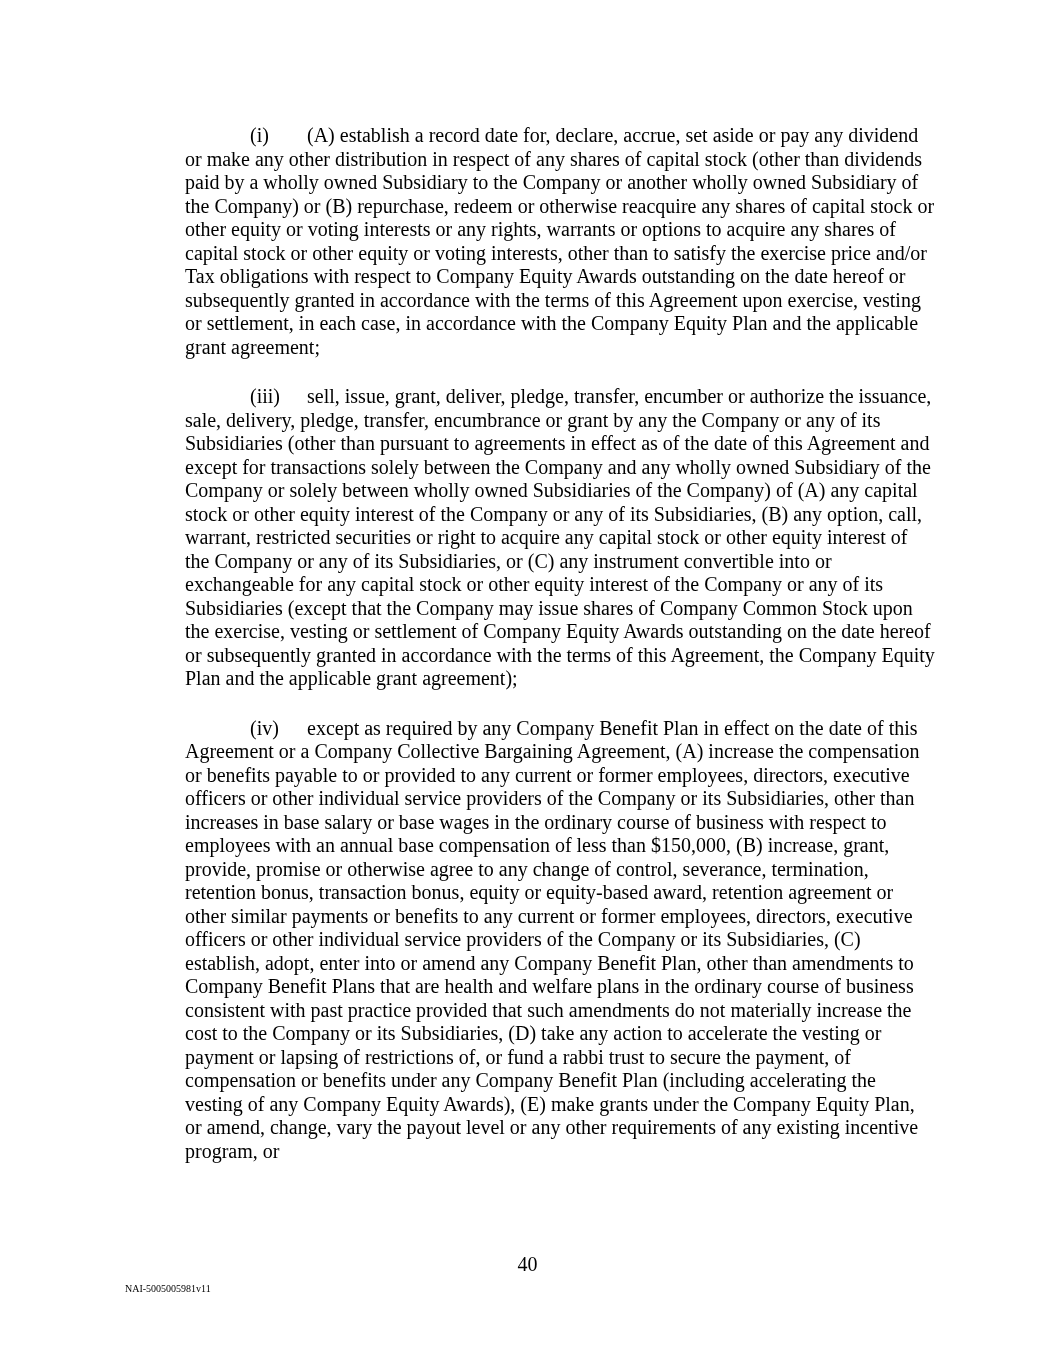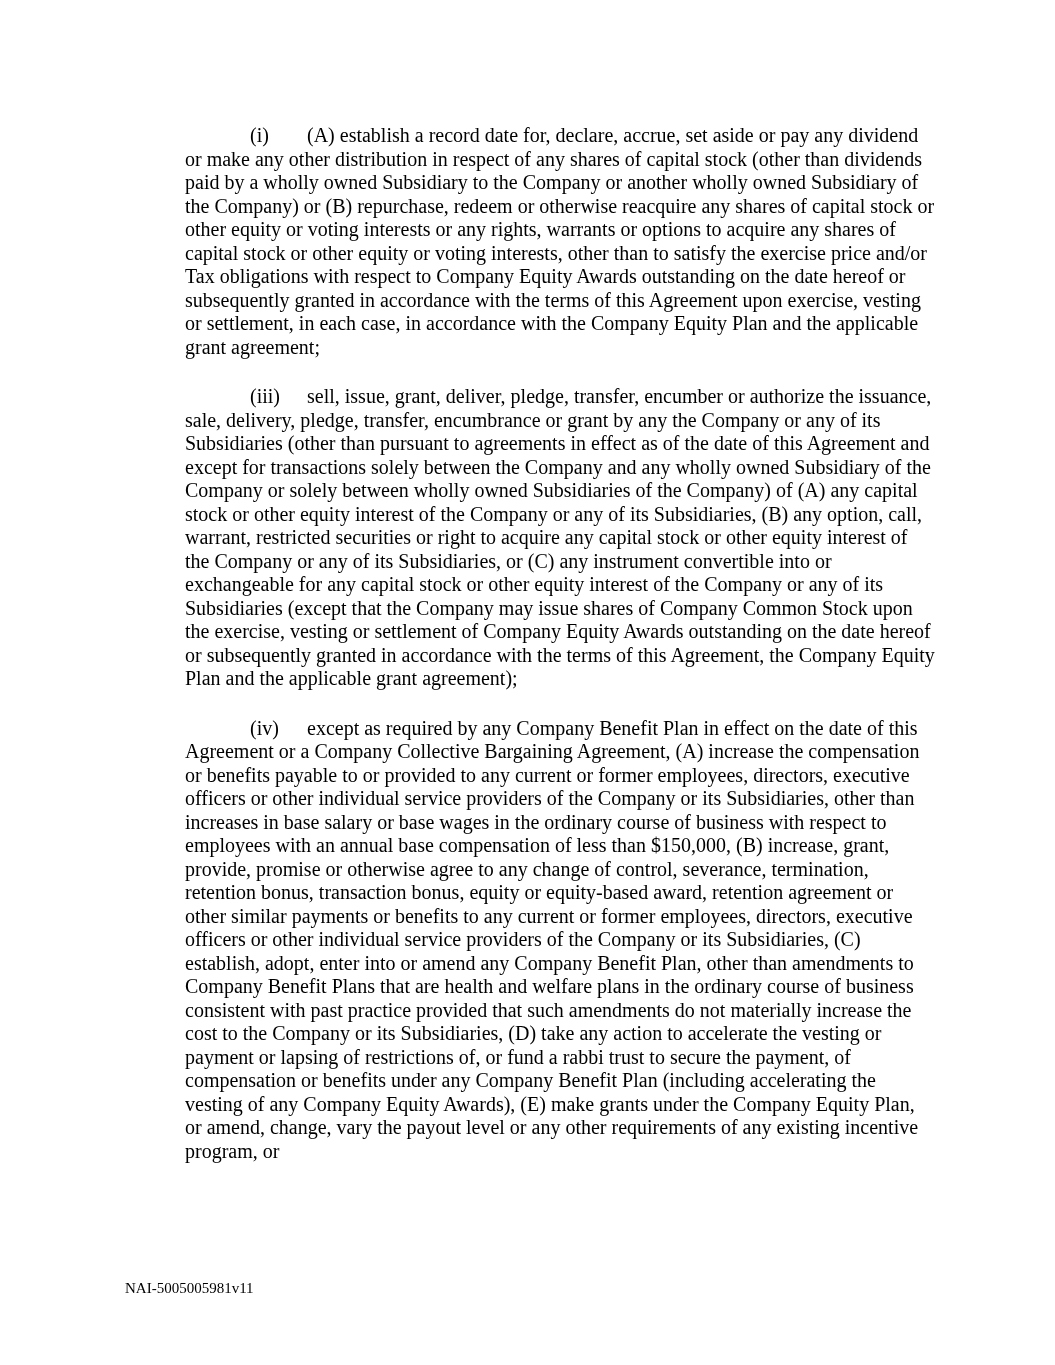--- a/index.html
+++ b/index.html
@@ -39,35 +39,36 @@
     top: 1253px;
     left: 0;
     width: 1055px;
     text-align: center;
     font-size: 20px;
   }
   #footer-id {
     position: absolute;
     top: 1277px;
     left: 125px;
-    font-size: 15px;
+    font-size: 10px;
   }
 </style>
 </head>
 <body>
 
 <div id="page">
 
   <div id="content">
 
     <p class="clause"><span class="clause-num">(i)</span><span class="clause-text">(A) establish a record date for, declare, accrue, set aside or pay any dividend or make any other distribution in respect of any shares of capital stock (other than dividends paid by a wholly owned Subsidiary to the Company or another wholly owned Subsidiary of the Company) or (B) repurchase, redeem or otherwise reacquire any shares of capital stock or other equity or voting interests or any rights, warrants or options to acquire any shares of capital stock or other equity or voting interests, other than to satisfy the exercise price and/or Tax obligations with respect to Company Equity Awards outstanding on the date hereof or subsequently granted in accordance with the terms of this Agreement upon exercise, vesting or settlement, in each case, in accordance with the Company Equity Plan and the applicable grant agreement;</span></p>
 
 
     <p class="clause"><span class="clause-num">(iii)</span><span class="clause-text">sell, issue, grant, deliver, pledge, transfer, encumber or authorize the issuance, sale, delivery, pledge, transfer, encumbrance or grant by any the Company or any of its Subsidiaries (other than pursuant to agreements in effect as of the date of this Agreement and except for transactions solely between the Company and any wholly owned Subsidiary of the Company or solely between wholly owned Subsidiaries of the Company) of (A) any capital stock or other equity interest of the Company or any of its Subsidiaries, (B) any option, call, warrant, restricted securities or right to acquire any capital stock or other equity interest of the Company or any of its Subsidiaries, or (C) any instrument convertible into or exchangeable for any capital stock or other equity interest of the Company or any of its Subsidiaries (except that the Company may issue shares of Company Common Stock upon the exercise, vesting or settlement of Company Equity Awards outstanding on the date hereof or subsequently granted in accordance with the terms of this Agreement, the Company Equity Plan and the applicable grant agreement);</span></p>
 
     <p class="clause"><span class="clause-num">(iv)</span><span class="clause-text">except as required by any Company Benefit Plan in effect on the date of this Agreement or a Company Collective Bargaining Agreement, (A) increase the compensation or benefits payable to or provided to any current or former employees, directors, executive officers or other individual service providers of the Company or its Subsidiaries, other than increases in base salary or base wages in the ordinary course of business with respect to employees with an annual base compensation of less than $150,000, (B) increase, grant, provide, promise or otherwise agree to any change of control, severance, termination, retention bonus, transaction bonus, equity or equity-based award, retention agreement or other similar payments or benefits to any current or former employees, directors, executive officers or other individual service providers of the Company or its Subsidiaries, (C) establish, adopt, enter into or amend any Company Benefit Plan, other than amendments to Company Benefit Plans that are health and welfare plans in the ordinary course of business consistent with past practice provided that such amendments do not materially increase the cost to the Company or its Subsidiaries, (D) take any action to accelerate the vesting or payment or lapsing of restrictions of, or fund a rabbi trust to secure the payment, of compensation or benefits under any Company Benefit Plan (including accelerating the vesting of any Company Equity Awards), (E) make grants under the Company Equity Plan, or amend, change, vary the payout level or any other requirements of any existing incentive program, or</span></p>
 
   </div>
 
+  <div id="page-number">40</div>
 
   <div id="footer-id">NAI-5005005981v11</div>
 
 </div>
 
 </body></html>

